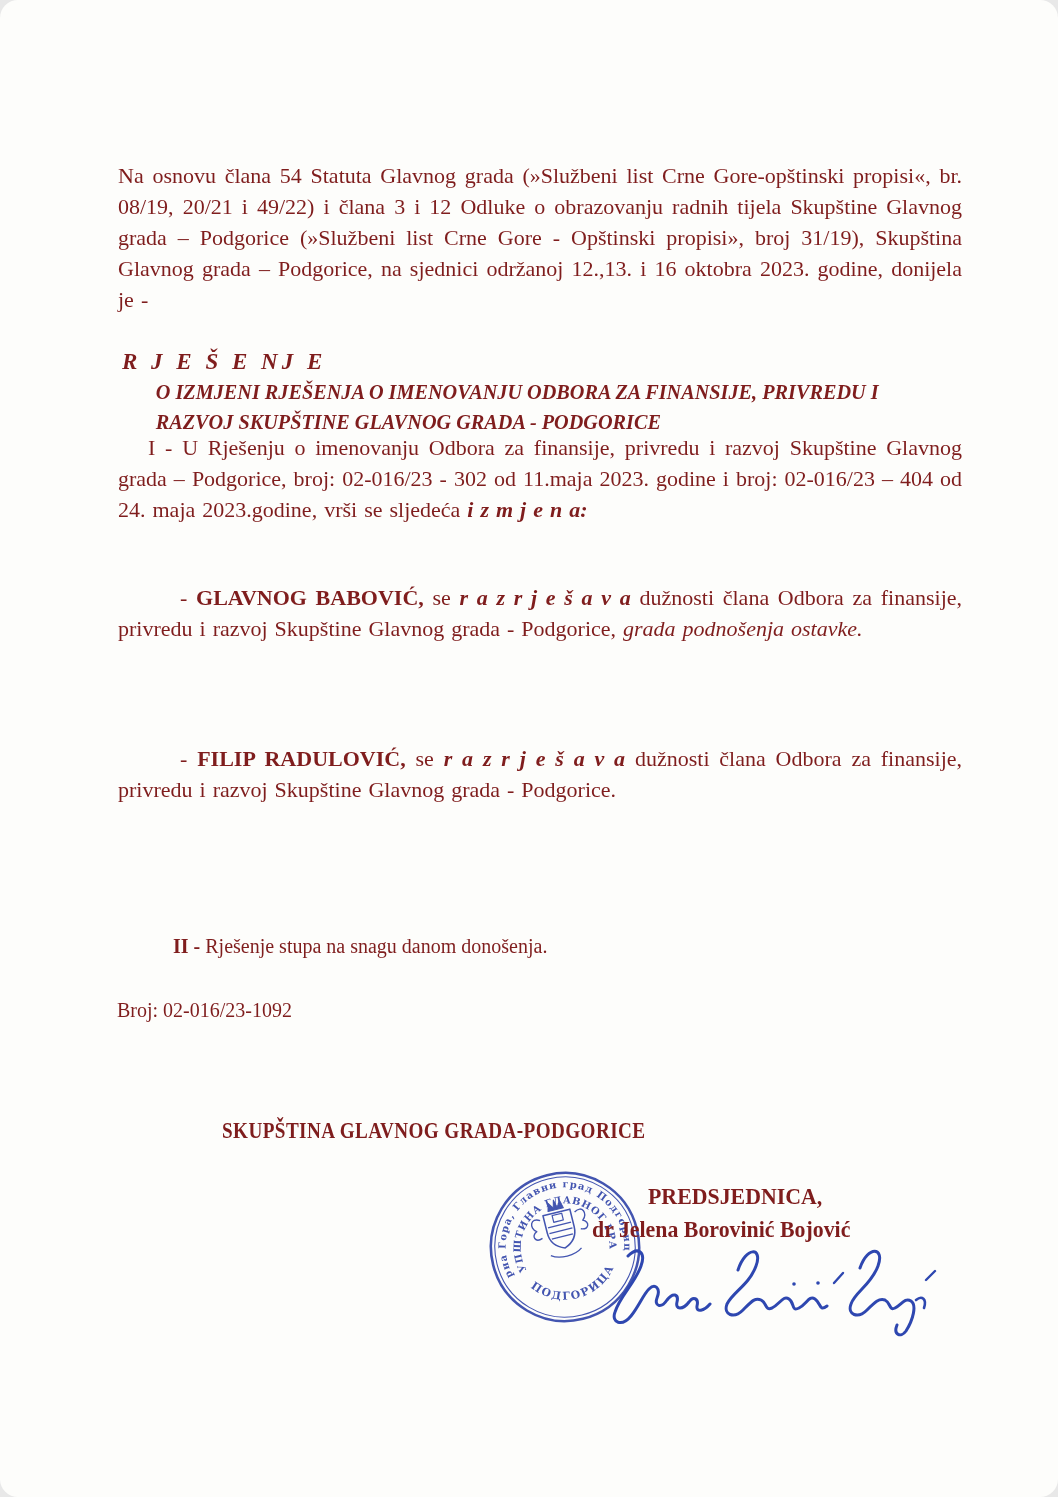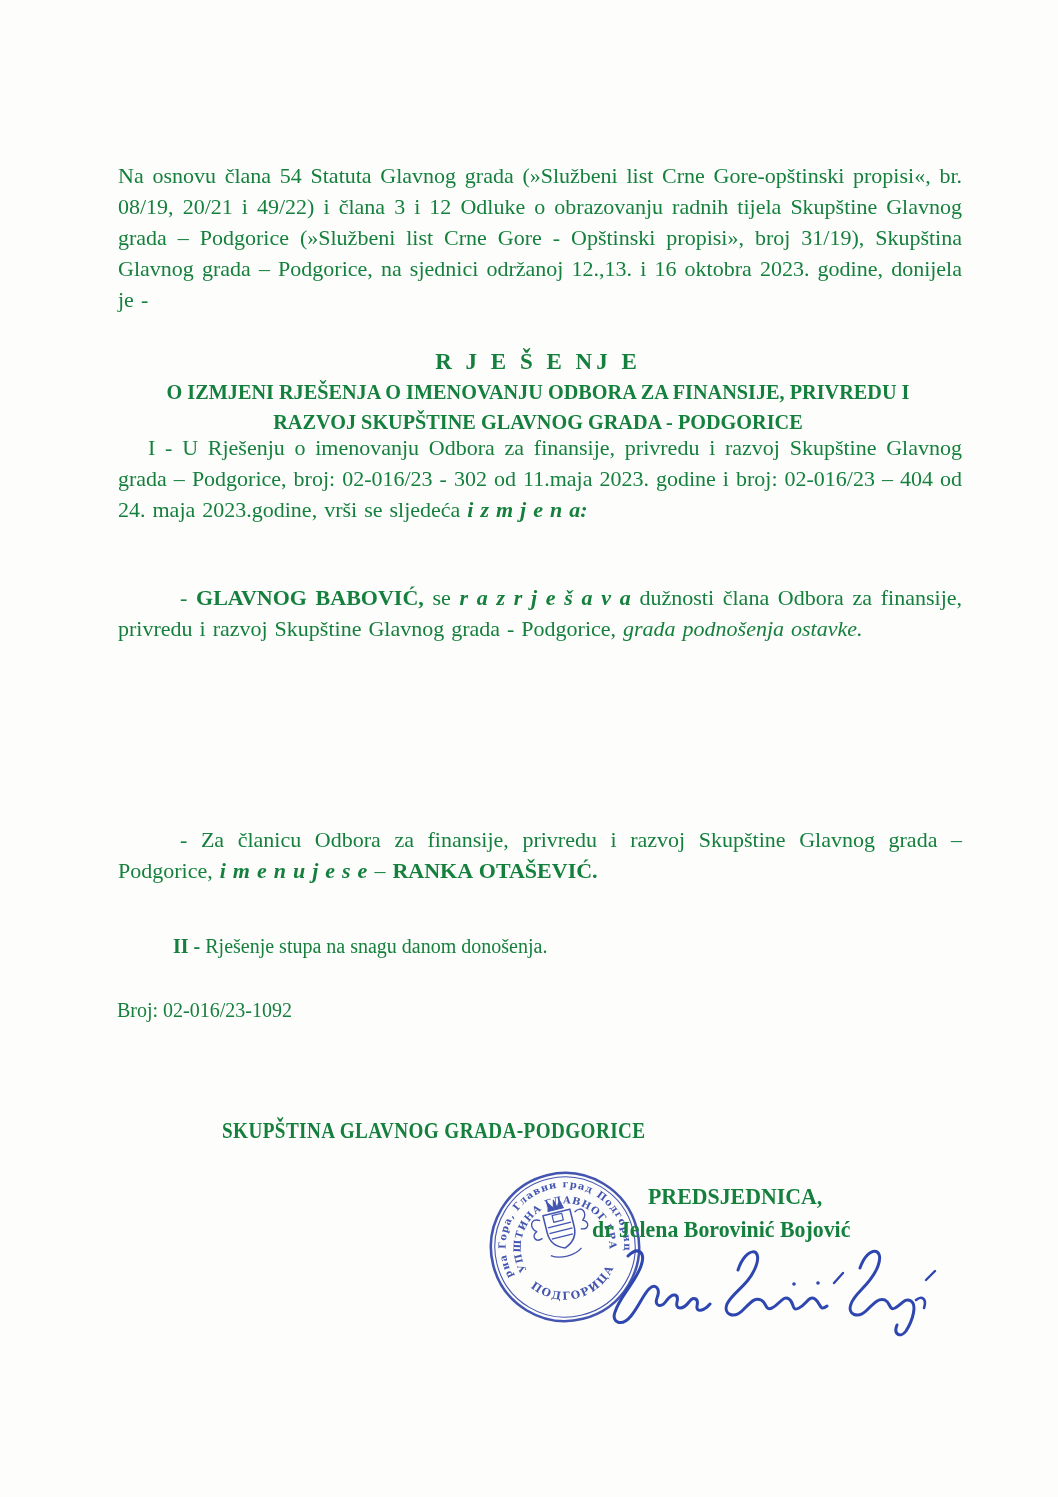--- a/index.html
+++ b/index.html
@@ -1,32 +1,33 @@
 <!DOCTYPE html>
 <html lang="sr-Latn"><head>
 <meta charset="utf-8">
 <style>
   html,body{margin:0;padding:0;background:#e8e8e8;}
   .page{
     position:relative;width:1058px;height:1497px;margin:0 auto;
     background:#fdfdfb;overflow:hidden;
     font-family:"Liberation Serif","DejaVu Serif",serif;
-    color:#15803d;
+    color:#7f1d1d;
+    border-radius:18px;
   }
   .block{
     position:absolute;left:118px;width:844px;margin:0;
     font-size:22px;line-height:31px;text-align:justify;
     word-spacing:1.5px;z-index:2;
   }
   .b{font-weight:700;}
   .i{font-style:italic;}
   .bi{font-weight:700;font-style:italic;}
   .title-wrap{
-    position:absolute;left:116px;top:346px;width:844px;
-    text-align:center;font-weight:700;z-index:2;margin:0;
+    position:absolute;left:122px;top:346px;width:844px;
+    font-weight:700;z-index:2;margin:0;font-style:italic;
   }
   .title-main{font-size:23px;letter-spacing:4px;line-height:31px;}
   .title-sub{font-size:22px;line-height:30px;transform:scaleX(0.92);transform-origin:center;}
   .indent-s1{text-indent:30px;}
   .indent-item{text-indent:62px;}
   .single{
     position:absolute;left:118px;margin:0;font-size:20px;line-height:31px;
     white-space:nowrap;text-align:left;z-index:2;
   }
   .sec2{top:931px;text-indent:55px;}
@@ -63,22 +64,22 @@
     <div class="title-main">R J E Š E NJ E</div>
     <div class="title-sub">O IZMJENI RJEŠENJA O IMENOVANJU ODBORA ZA FINANSIJE, PRIVREDU I</div>
     <div class="title-sub">RAZVOJ SKUPŠTINE GLAVNOG GRADA - PODGORICE</div>
   </div>
 
   <p class="block indent-s1" style="top:432px"><span>I - U Rješenju o imenovanju Odbora za finansije, privredu i razvoj Skupštine Glavnog grada – Podgorice,  broj: 02-016/23 - 302  od 11.maja 2023. godine i broj: 02-016/23 – 404 od 24. maja 2023.godine, vrši se sljedeća  </span><span class="bi">i z m j e n a:</span></p>
 
   <p class="block indent-item" style="top:582px"><span>- </span><span class="b">GLAVNOG BABOVIĆ,</span><span>  se </span><span class="bi">r a z r j e š a v a</span><span> dužnosti člana Odbora za finansije, privredu i razvoj Skupštine Glavnog grada - Podgorice, </span><span class="i">grada podnošenja ostavke.</span></p>
 
 
+  <p class="block indent-item" style="top:743px"><span>- </span><span class="b">FILIP RADULOVIĆ,</span><span>  se </span><span class="bi">r a z r j e š a v a</span><span> dužnosti člana Odbora za finansije, privredu i razvoj Skupštine Glavnog grada - Podgorice.</span></p>
 
-  <p class="block indent-item" style="top:824px"><span>- Za članicu  Odbora  za  finansije, privredu i razvoj Skupštine Glavnog grada –  Podgorice, </span><span class="bi">i m e n u j e  s e</span><span> –  </span><span class="b">RANKA OTAŠEVIĆ.</span></p>
 
   <p class="single sec2"><span class="b">II - </span><span> Rješenje stupa na snagu danom donošenja.</span></p>
 
   <p class="single ref-number">Broj: 02-016/23-1092</p>
 
   <p class="assembly">SKUPŠTINA GLAVNOG GRADA-PODGORICE</p>
 
   <p class="signer-title">PREDSJEDNICA,</p>
   <p class="signer-name">dr Jelena Borovinić Bojović</p>
 

